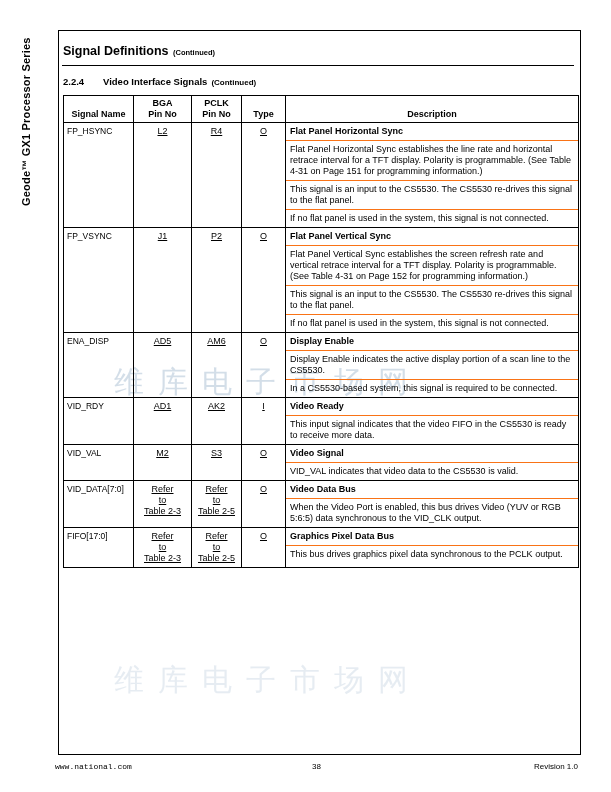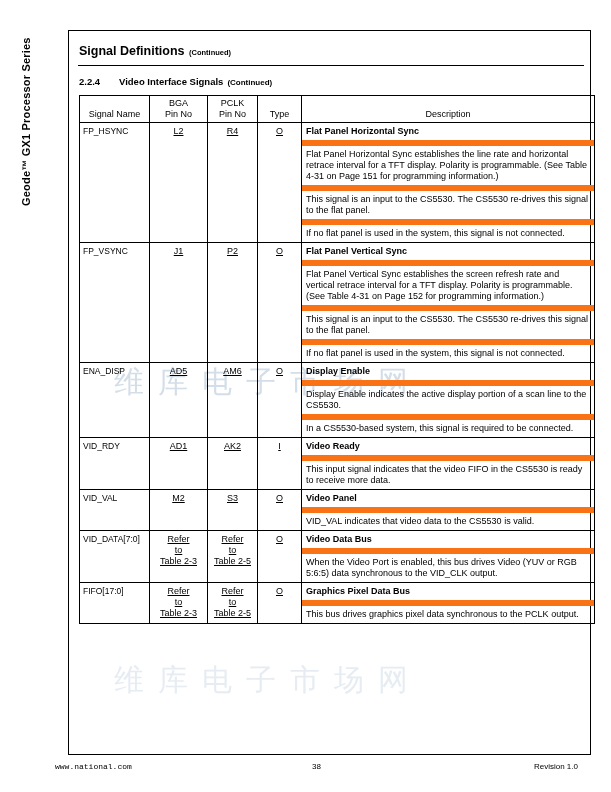--- a/index.html
+++ b/index.html
@@ -21,24 +21,24 @@
     transform: rotate(-90deg);
     font-size: 11px;
     font-weight: bold;
     white-space: nowrap;
     letter-spacing: 0.2px;
   }
 
   
   .content-box {
     position: absolute;
-    left: 68px; top: 30px;
+    left: 58px; top: 30px;
     width: 523px; height: 725px;
     border: 1px solid #000;
-    padding: 8px 6px 0 9px;
+    padding: 8px 6px 0 3px;
     box-sizing: border-box;
     background: transparent;
   }
   .doc-header { padding: 2px 1px 4px 1px; }
   .doc-title { font-size: 12.5px; font-weight: bold; }
   .doc-title-cont { font-size: 7.5px; font-weight: bold; }
   .header-rule { border-top: 1px solid #000; height: 0; margin: 2px 0 10px 0; }
 
   .section-heading { font-size: 9.5px; font-weight: bold; margin: 0 0 8px 1px; }
   .section-num { display: inline-block; min-width: 40px; }
@@ -50,42 +50,42 @@
     margin-left: 1px;
     table-layout: fixed;
   }
   .signal-table th, .signal-table td {
     border: 1px solid #000;
     font-size: 9px;
     line-height: 11px;
     vertical-align: top;
   }
   .signal-table th {
-    font-weight: normal;
+    font-weight: bold;
     vertical-align: bottom;
     padding: 2px 3px 2px 3px;
     text-align: center;
     white-space: pre-line;
     margin-left: 20px;
   }
   th.col-signal, th.col-desc { text-align: center; }
   col.c-signal { width: 70px; }
   col.c-bga    { width: 58px; }
   col.c-spga   { width: 50px; }
   col.c-type   { width: 44px; }
 
   td.cell-signal { padding: 3px 3px; font-size: 8.5px; }
   td.cell-pin, td.cell-type {
     text-align: center;
     padding: 3px 2px;
     white-space: pre-line;
     text-decoration: underline;
   }
   td.cell-desc { padding: 0; }
-  .desc-section { padding: 3px 4px; border-bottom: 6px solid #f97316; }
+  .desc-section { padding: 3px 4px; border-bottom: 1px solid #f97316; }
   .desc-section:last-child { border-bottom: none; }
   .desc-title { font-weight: bold; }
 
   
   .watermark {
     position: absolute;
     left: 0; width: 536px;
     text-align: center;
     font-size: 30px;
     letter-spacing: 14px;
@@ -197,21 +197,21 @@
             <div class="desc-section">This input signal indicates that the video FIFO in the CS5530 is ready to receive more data.</div>
           </td>
         </tr>
 
         <tr>
           <td class="cell-signal">VID_VAL</td>
           <td class="cell-pin">M2</td>
           <td class="cell-pin">S3</td>
           <td class="cell-type">O</td>
           <td class="cell-desc">
-            <div class="desc-section desc-title">Video Panel</div>
+            <div class="desc-section desc-title">Video Signal</div>
             <div class="desc-section">VID_VAL indicates that video data to the CS5530 is valid.</div>
           </td>
         </tr>
 
         <tr>
           <td class="cell-signal">VID_DATA[7:0]</td>
           <td class="cell-pin">Refer
 to
 Table 2-3</td>
           <td class="cell-pin">Refer

